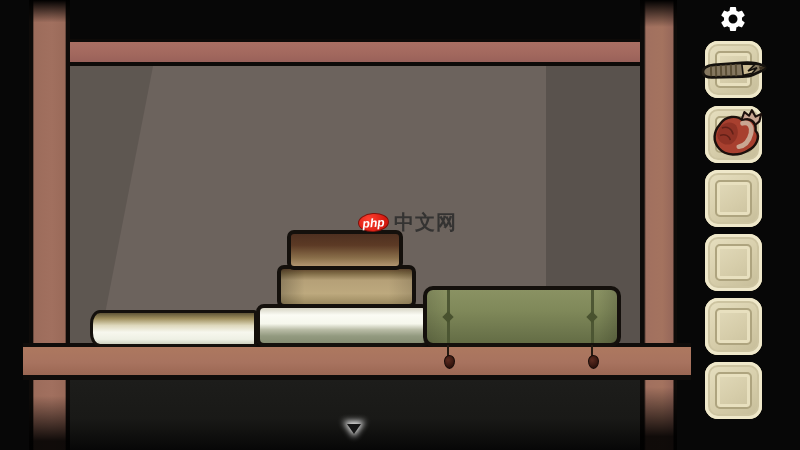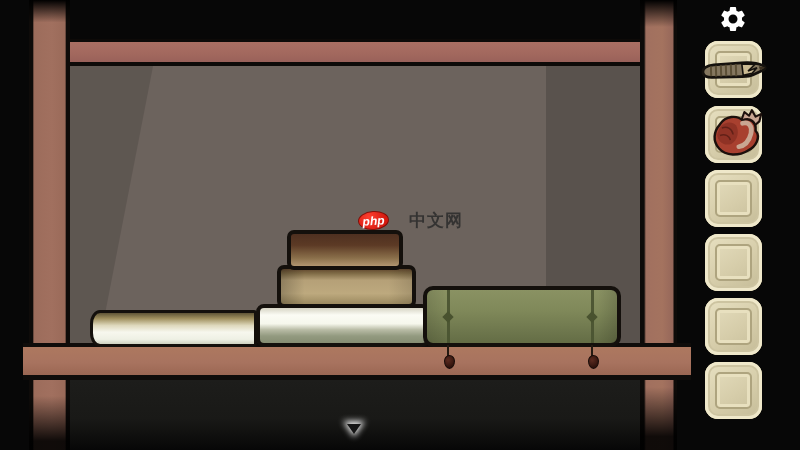--- a/index.html
+++ b/index.html
@@ -60,21 +60,21 @@
   .bead{position:absolute;left:1px;top:10px;width:9px;height:12px;border:1px solid #150a07;
     border-radius:50% 50% 50% 50% / 42% 42% 58% 58%;
     background:radial-gradient(circle at 35% 35%,#5c2b20,#2e120c 75%);}
 
   
   .watermark{position:absolute;left:358px;top:209px;z-index:40;display:flex;align-items:center;}
   .wm-badge{width:31px;height:19px;border-radius:50%;border:1px solid rgba(90,8,4,.7);
     background:radial-gradient(circle at 35% 30%,#ff4030,#d51a10 72%);
     color:#fff;font-weight:bold;font-style:italic;font-size:12px;line-height:19px;
     text-align:center;transform:rotate(-4deg);box-sizing:border-box;}
-  .wm-text{margin-left:20px;font-size:17px;font-weight:bold;letter-spacing:1px;
+  .wm-text{margin-left:5px;font-size:20px;font-weight:bold;letter-spacing:1px;
     color:rgba(42,42,42,.85);}
 
   
   .down-arrow{position:absolute;left:338px;top:413px;width:32px;height:32px;z-index:40;cursor:pointer;}
   .arrow-glow{position:absolute;left:5px;top:8px;width:0;height:0;
     border-left:11px solid transparent;border-right:11px solid transparent;
     border-top:16px solid rgba(255,255,255,.95);filter:blur(3px);}
   .arrow-core{position:absolute;left:9px;top:11px;width:0;height:0;
     border-left:7px solid transparent;border-right:7px solid transparent;
     border-top:10px solid #151515;}

